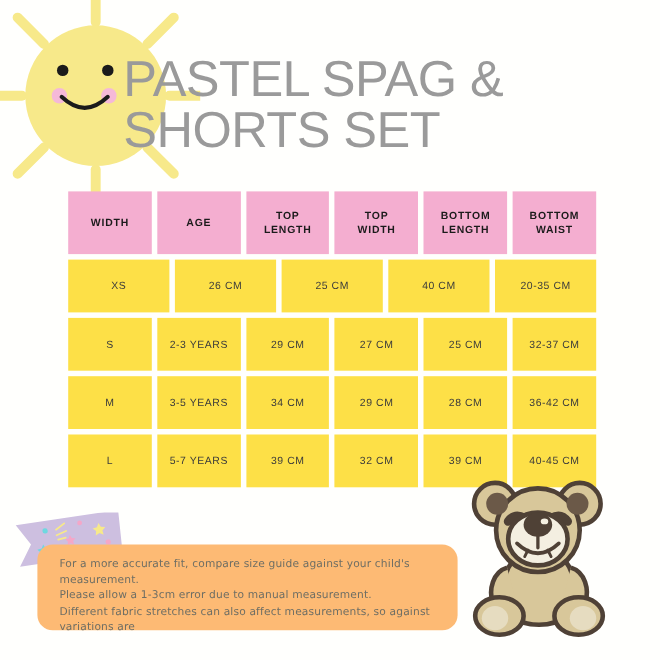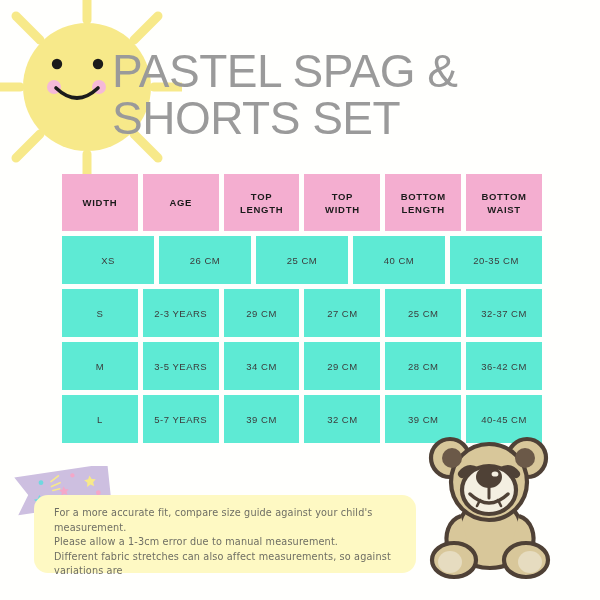--- a/index.html
+++ b/index.html
@@ -41,34 +41,34 @@
   }
   .row-head .cell{
     height:57px;
     background:#f4aed0;
     color:#1b1b1b;
     font-size:9.5px;font-weight:bold;
     letter-spacing:0.7px;line-height:13px;
   }
   .row-body .cell{
     height:48px;
-    background:#5eead4;
+    background:#fde047;
     color:#3b3b3b;
     font-size:9.5px;font-weight:normal;
     letter-spacing:0.5px;
   }
 
   
   .washi{position:absolute;left:12px;top:466px;width:110px;height:50px;}
 
   
   .note{
     position:absolute;left:34px;top:495px;
     width:382px;height:78px;
-    background:#fef9c3;
+    background:#fdba74;
     border-radius:14px;
     box-sizing:border-box;
     padding:11px 18px 0 20px;
   }
   .note p{
     margin:0;
     font-size:9.7px;line-height:14.5px;
     color:#6e6e64;
     font-family:"DejaVu Sans", sans-serif;
     letter-spacing:0.15px;

